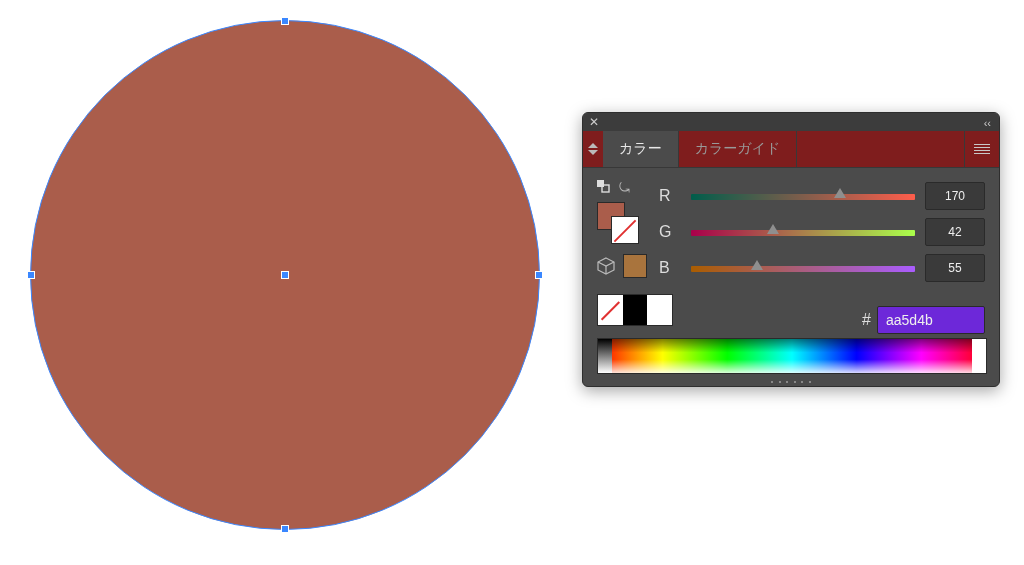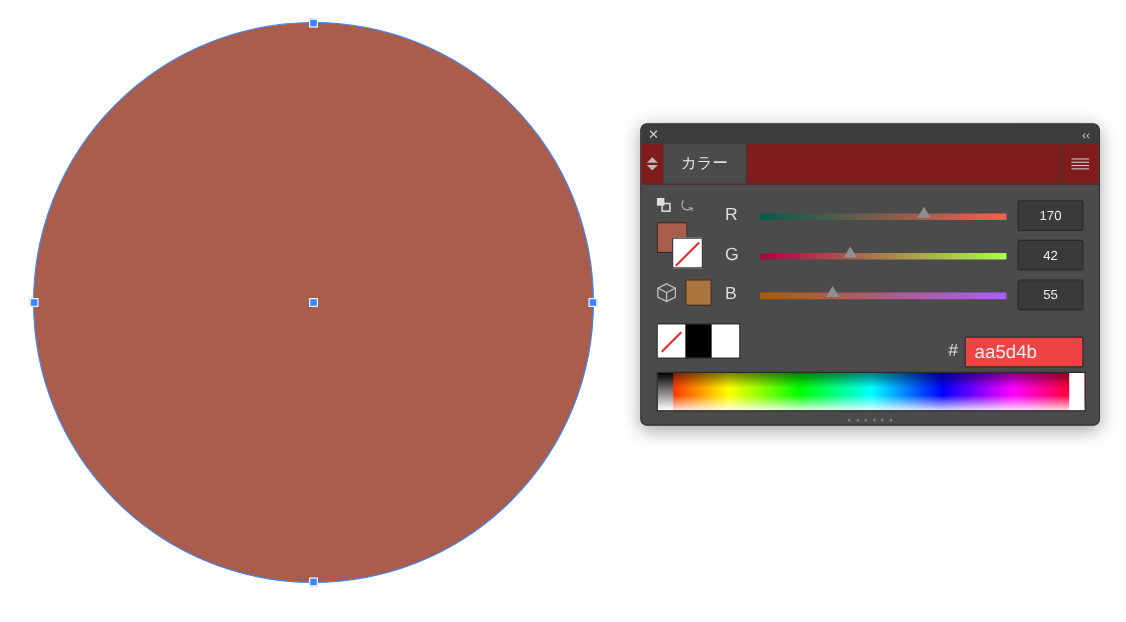--- a/index.html
+++ b/index.html
@@ -40,21 +40,21 @@
   .track-wrap{flex:1;margin:0 10px;position:relative;height:12px}
   .track{position:absolute;left:0;right:0;top:4px;height:6px;border-radius:1px}
   .thumb{position:absolute;top:-2px;width:0;height:0;border-left:6px solid transparent;border-right:6px solid transparent;border-bottom:10px solid #8f8f8f;transform:translateX(-6px)}
   .valbox{width:58px;height:26px;background:#3a3a3a;border:1px solid #2a2a2a;color:#eee;font-size:12px;text-align:center;line-height:26px;border-radius:2px}
   .swatches3{display:flex;align-items:center;height:30px;width:74px;border:1px solid #2a2a2a;margin-top:8px}
   .swatches3 .sw{flex:1;height:100%}
   .swatches3 .none{background:#fff;position:relative}
   .swatches3 .none::after{content:"";position:absolute;left:0;right:0;top:50%;border-top:2px solid #e03030;transform:rotate(-45deg)}
   .hexrow{position:absolute;right:14px;bottom:52px;display:flex;align-items:center;gap:6px}
   .hexrow .hash{color:#ddd;font-size:16px}
-  .hexbox{width:90px;height:26px;background:#ef4444;border:1px solid #2a2a2a;color:#eee;font-size:17px;text-align:left;padding:0 8px;line-height:26px;border-radius:2px}
+  .hexbox{width:90px;height:26px;background:#6d28d9;border:1px solid #2a2a2a;color:#eee;font-size:14px;text-align:left;padding:0 8px;line-height:26px;border-radius:2px}
   .spectrum{margin-top:12px;height:34px;width:100%;border:1px solid #2a2a2a;position:relative;overflow:hidden}
   .spectrum .hue{position:absolute;inset:0;background:linear-gradient(90deg,#ff0000,#ffff00,#00ff00,#00ffff,#0000ff,#ff00ff,#ff0000)}
   .spectrum .shade{position:absolute;inset:0;background:linear-gradient(180deg,rgba(0,0,0,.5),rgba(0,0,0,0) 40%,rgba(255,255,255,0) 60%,rgba(255,255,255,.85))}
   .spectrum .blk{position:absolute;left:0;top:0;width:14px;height:100%;background:linear-gradient(180deg,#000,#fff)}
   .spectrum .wht{position:absolute;right:0;top:0;width:14px;height:100%;background:#fff}
   .tri-up,.tri-down{width:0;height:0;border-left:5px solid transparent;border-right:5px solid transparent}
   .tri-up{border-bottom:5px solid #bbb}
   .tri-down{border-top:5px solid #bbb}
   .swap-ic{font-size:13px;color:#bbb}
   .chip{width:22px;height:22px;border:1px solid #2a2a2a}
@@ -81,20 +81,23 @@
   </div>
   <div class="tabs">
     <div class="tab-chooser">
       <div style="display:flex;flex-direction:column;gap:2px">
           <div class="tri-up"></div>
           <div class="tri-down"></div>
         </div>
     </div>
     <div class="tab active">
       <span class="seg">カラー</span>
+    </div>
+    <div class="tab">
+      <span class="seg">カラーガイド</span>
     </div>
     <div class="p-menu">
       <div class="hamb">
           <span></span>
           <span></span>
           <span></span>
           <span></span>
         </div>
     </div>
   </div>

